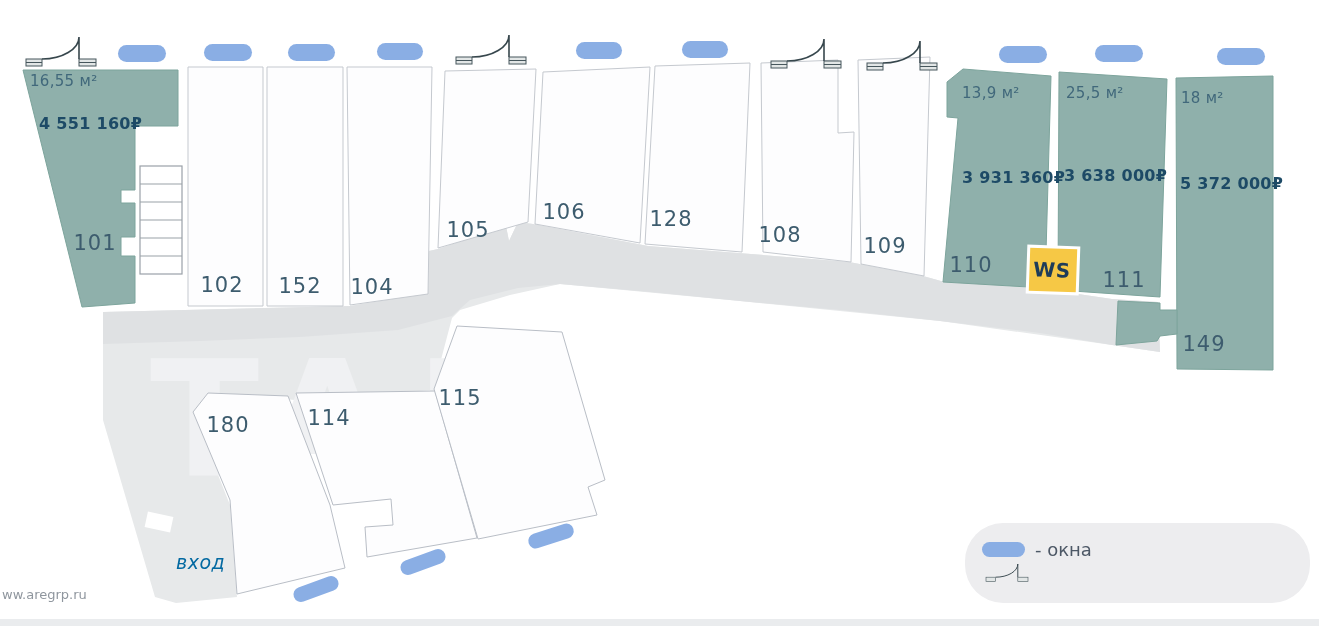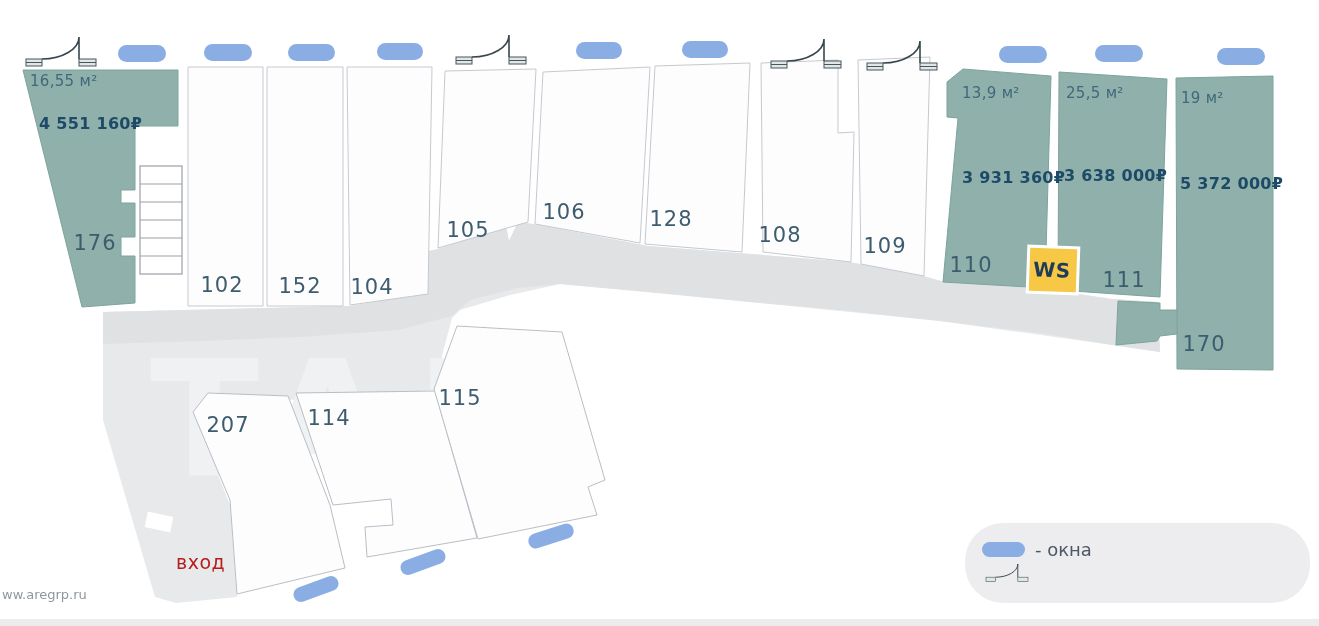--- a/index.html
+++ b/index.html
@@ -23,21 +23,21 @@
   .jamb{fill:#e2e6e6;stroke:#46565c;stroke-width:1;}
   .jambline{stroke:#46565c;stroke-width:1;}
   .wsrect{fill:var(--ws-badge);stroke:#ffffff;stroke-width:3;}
   .legendbg{fill:#ededef;}
   .wm{fill:#f0f1f3;font-weight:bold;letter-spacing:6px;}
   .lbl{position:absolute;white-space:nowrap;line-height:1;}
   .center{transform:translate(-50%,-50%);}
   .num{color:var(--text-number);font-size:21px;letter-spacing:1px;}
   .area{color:#41687b;font-size:15px;letter-spacing:.3px;}
   .price{color:var(--text-dark);font-size:16px;font-weight:700;letter-spacing:.3px;}
-  .entrance{color:#b91c1c;font-size:19px;font-weight:500;letter-spacing:.5px;}
+  .entrance{color:#0369a1;font-size:19px;font-weight:500;letter-spacing:.5px;font-style:italic;}
   .ws{color:#1e3c59;font-size:20px;font-weight:800;letter-spacing:.5px;
       transform:translate(-50%,-50%) rotate(2deg);}
   .legend-text{color:#4d5866;font-size:18px;}
   .site{color:#8f969e;font-size:13px;}
 </style>
 </head>
 <body>
 
 <div class="canvas" style="--unit-highlight: #8fb0ab; --unit-stroke: #7da49c; --window: #8aaee4; --ws-badge: #f6c845; --corridor: #dfe1e3; --floor: #e7e9ea; --text-dark: #1d4a66; --text-number: #3d5c6e;">
 
@@ -119,43 +119,43 @@
       <rect class="legendbg" x="965" y="523" width="345" height="80" rx="38"></rect>
       <rect class="win" x="982" y="542" width="43" height="15" rx="7.5"></rect>
       <g transform="translate(986,564) scale(0.6)">
         <path class="doorline" d="M16,22 A37,22 0 0 0 53,0 L53,22"></path>
         <rect class="jamb" x="0" y="22" width="16" height="7"></rect>
         <rect class="jamb" x="53" y="22" width="17" height="7"></rect>
       </g>
     </g>
   </svg>
 
-  <div class="lbl num center" style="left:95px;top:243px">176</div>
+  <div class="lbl num center" style="left:95px;top:243px">101</div>
   <div class="lbl num center" style="left:222px;top:285px">102</div>
   <div class="lbl num center" style="left:300px;top:286px">152</div>
   <div class="lbl num center" style="left:372px;top:287px">104</div>
   <div class="lbl num center" style="left:468px;top:230px">105</div>
   <div class="lbl num center" style="left:564px;top:212px">106</div>
   <div class="lbl num center" style="left:671px;top:219px">128</div>
   <div class="lbl num center" style="left:780px;top:235px">108</div>
   <div class="lbl num center" style="left:885px;top:246px">109</div>
   <div class="lbl num center" style="left:971px;top:265px">110</div>
   <div class="lbl num center" style="left:1124px;top:280px">111</div>
-  <div class="lbl num center" style="left:1204px;top:344px">170</div>
-  <div class="lbl num center" style="left:228px;top:425px">207</div>
+  <div class="lbl num center" style="left:1204px;top:344px">149</div>
+  <div class="lbl num center" style="left:228px;top:425px">180</div>
   <div class="lbl num center" style="left:329px;top:418px">114</div>
   <div class="lbl num center" style="left:460px;top:398px">115</div>
 
   <div class="lbl area" style="left:30px;top:74px">16,55 м²</div>
   <div class="lbl price" style="left:39px;top:116px">4 551 160₽</div>
   <div class="lbl area" style="left:962px;top:86px">13,9 м²</div>
   <div class="lbl price" style="left:962px;top:170px">3 931 360₽</div>
   <div class="lbl area" style="left:1066px;top:86px">25,5 м²</div>
   <div class="lbl price" style="left:1064px;top:168px">3 638 000₽</div>
-  <div class="lbl area" style="left:1181px;top:91px">19 м²</div>
+  <div class="lbl area" style="left:1181px;top:91px">18 м²</div>
   <div class="lbl price" style="left:1180px;top:176px">5 372 000₽</div>
 
   <div class="lbl ws" style="left:1052px;top:270px">WS</div>
   <div class="lbl entrance" style="left:176px;top:553px">вход</div>
   <div class="lbl legend-text" style="left:1035px;top:541px">- окна</div>
   <div class="lbl site" style="left:2px;top:588px">ww.aregrp.ru</div>
 
 </div>
 
 </body></html>

